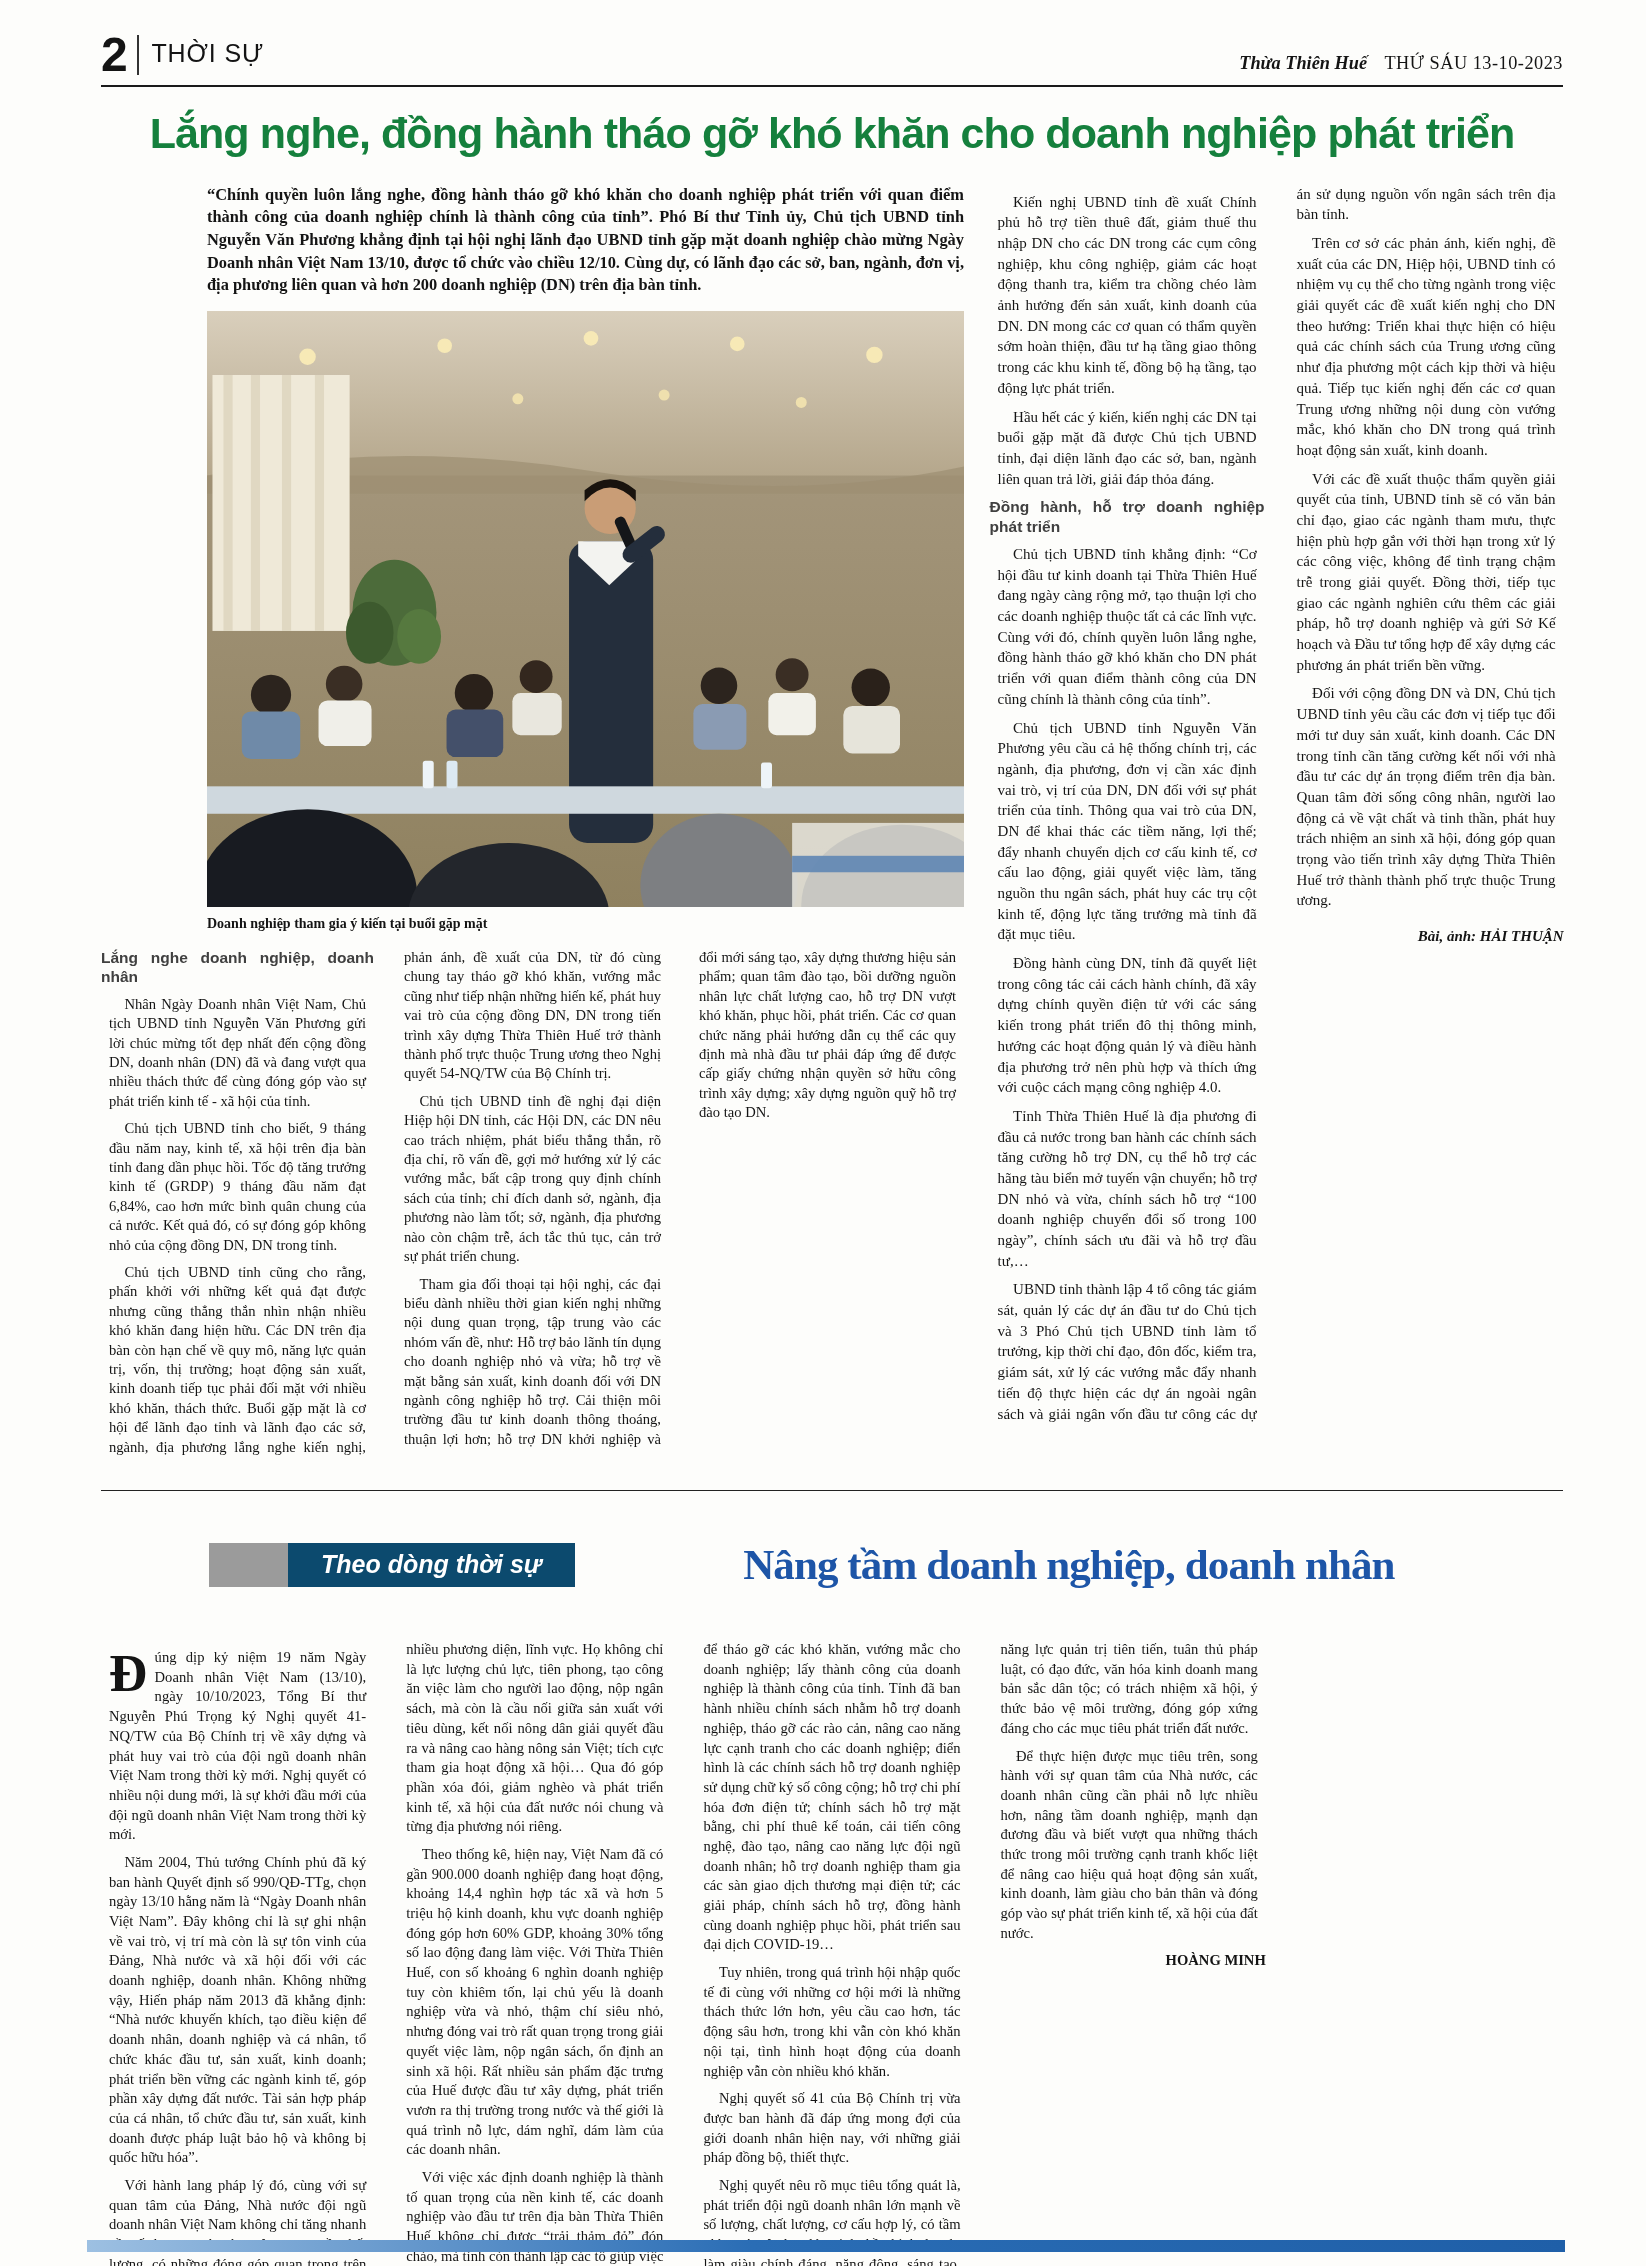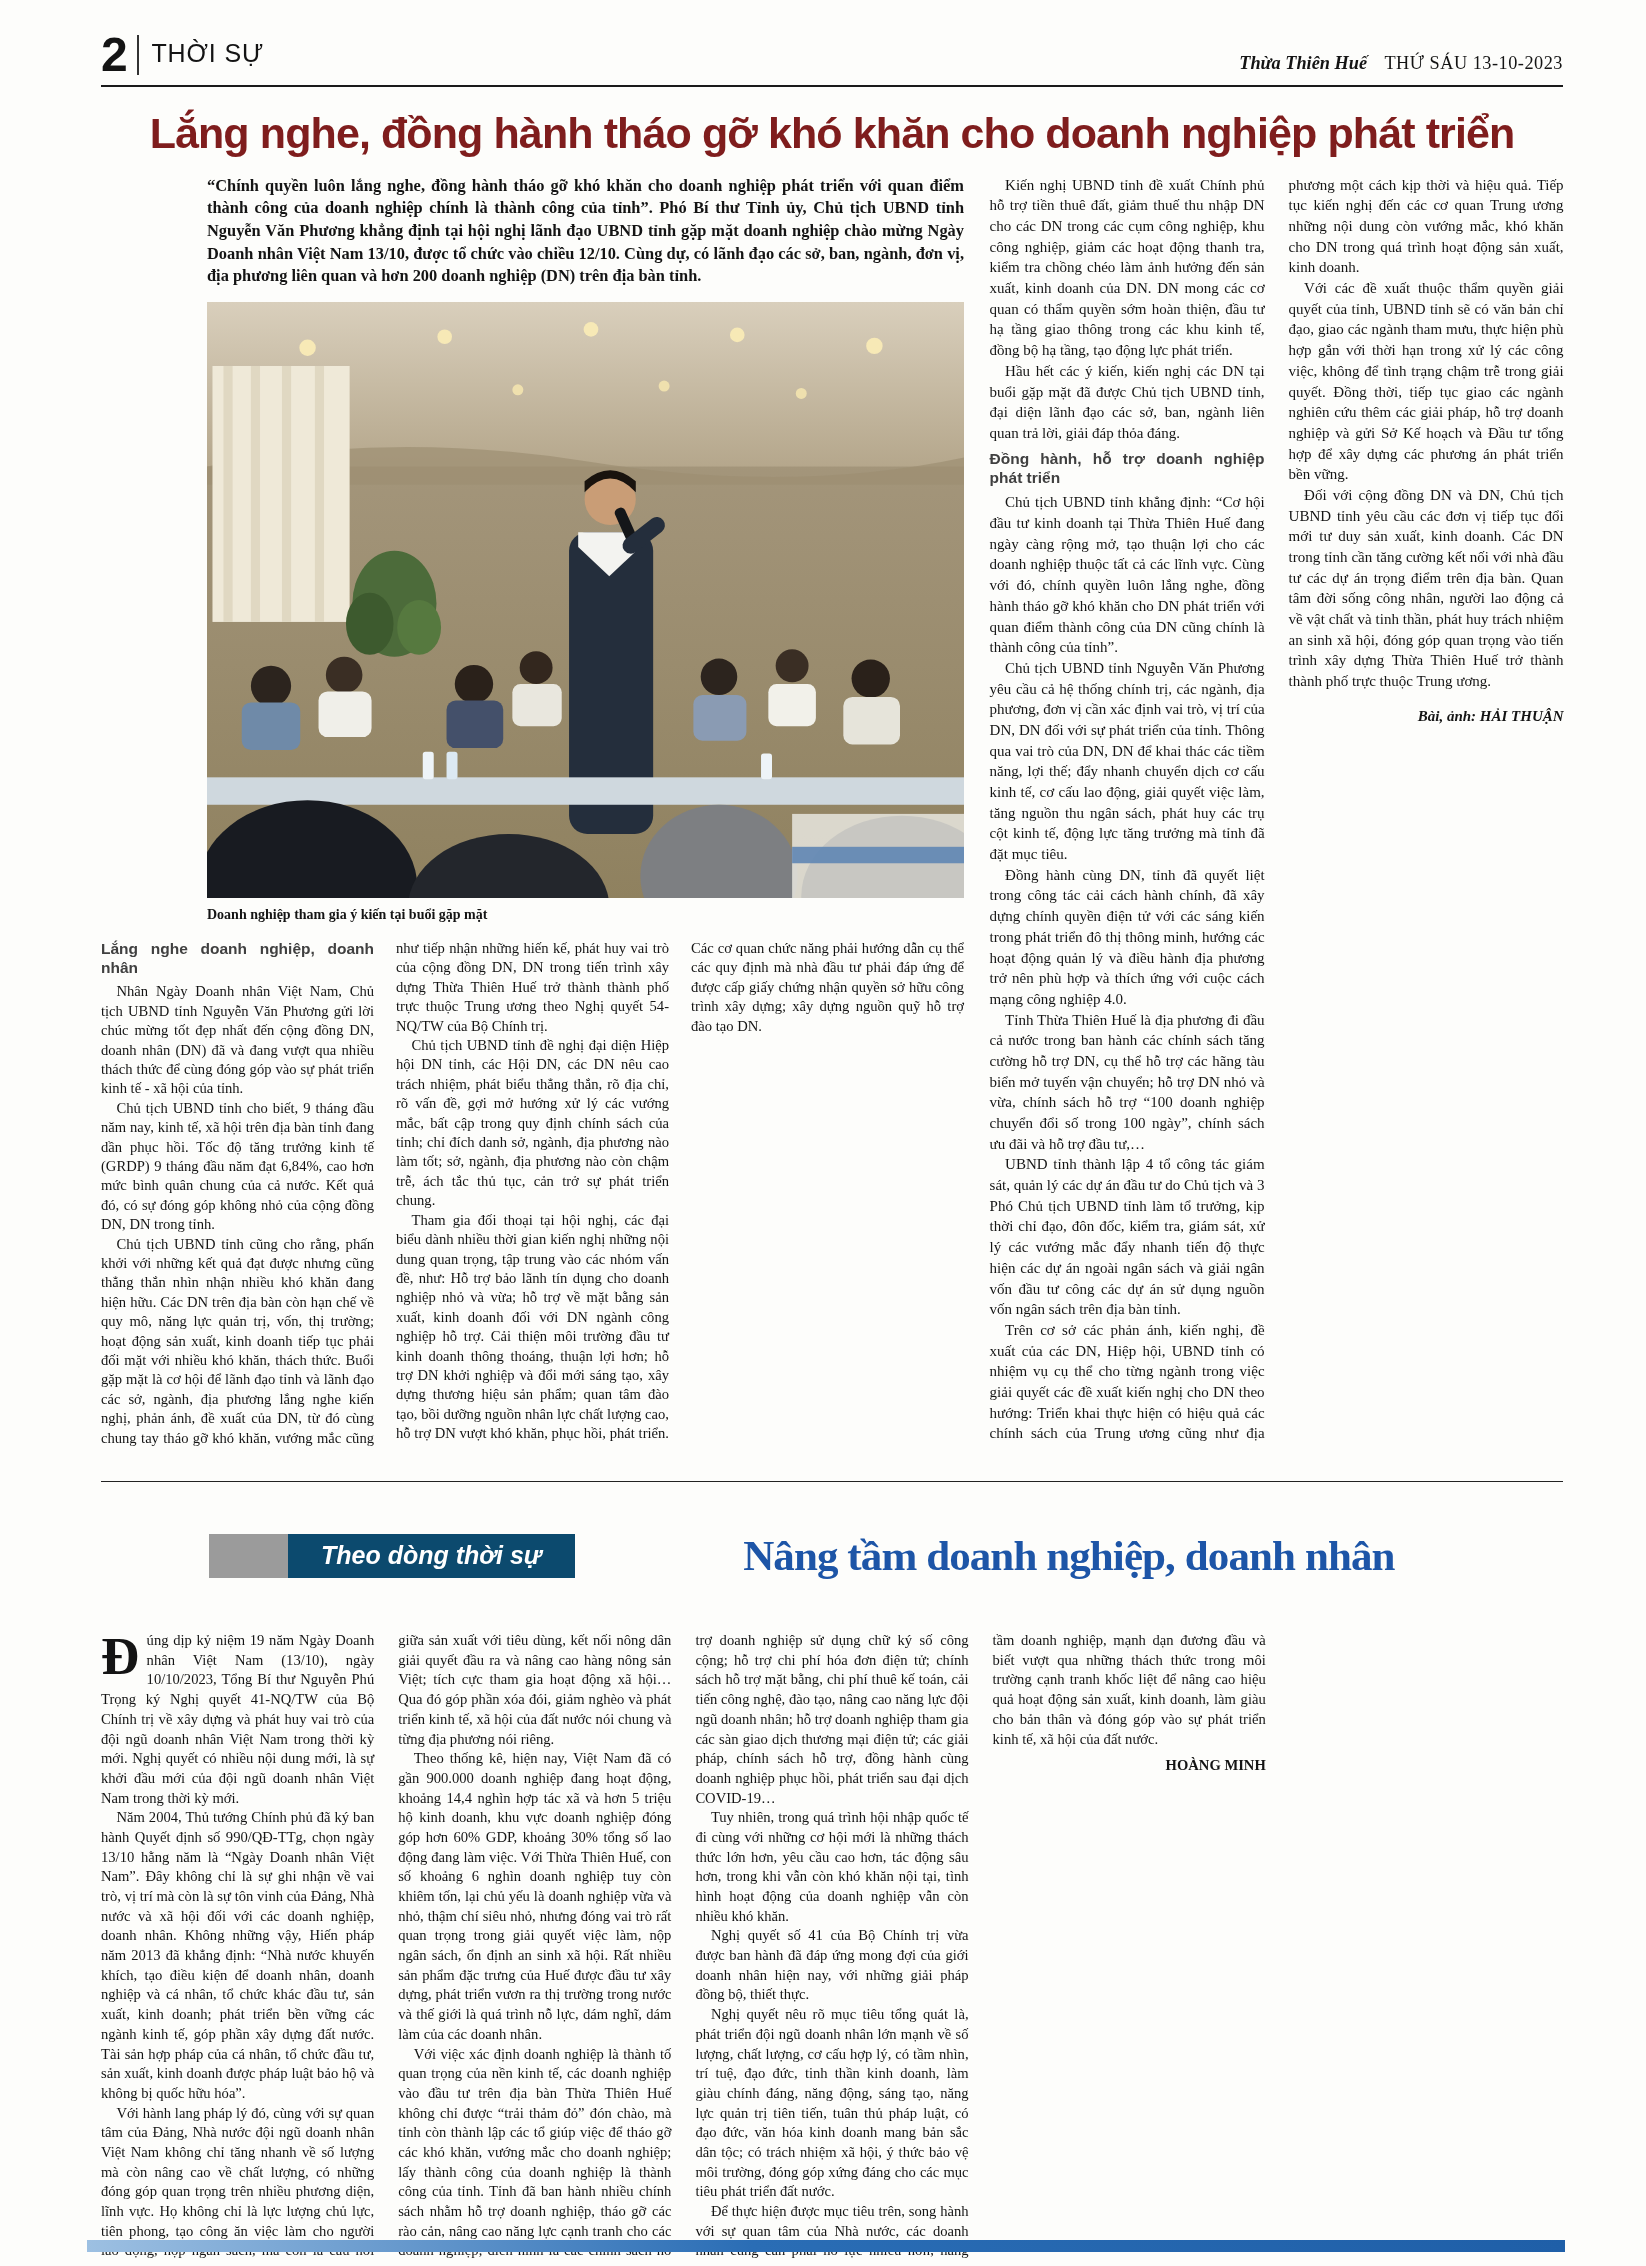--- a/index.html
+++ b/index.html
@@ -19,44 +19,44 @@
   .pg-header-left{display:flex;align-items:center;}
   .pg-number{font-family:"Liberation Sans",sans-serif;font-weight:bold;font-size:48px;line-height:1;}
   .pg-sep{width:1.8px;height:40px;background:#333;margin:0 12.8px 0 9.1px;}
   .pg-section{font-family:"Liberation Sans",sans-serif;font-size:25px;letter-spacing:0.9px;padding-bottom:3.7px;}
   .pg-header-right{font-size:18.3px;padding-bottom:5.5px;}
   .pg-masthead{font-weight:bold;font-style:italic;margin-right:12.8px;}
   .pg-date{letter-spacing:0.5px;}
 
   
   .main-title{
-    color:#7f1d1d;
+    color:#15803d;
     font-family:"Liberation Sans",sans-serif;
     font-weight:bold;font-size:43px;letter-spacing:-0.9px;
-    text-align:center;margin:24px 0 19px;line-height:1.05;
+    text-align:center;margin:24px 0 28px;line-height:1.05;
   }
   .article-grid{display:grid;grid-template-columns:863px 574px;column-gap:25.6px;}
   .lead{
     margin:0 0 14.6px 106px;width:757px;box-sizing:border-box;
     font-weight:bold;font-size:16.4px;line-height:1.38;text-align:justify;
   }
   figure{margin:0 0 0 106px;width:757px;}
   .photo-box{width:757px;height:596px;display:block;background:#b9ab94;}
   figcaption{font-weight:bold;font-size:14px;margin-top:8.2px;}
 
   .cols-3{
     margin-top:16.4px;
     column-count:3;column-gap:22px;column-fill:auto;height:512px;
     font-size:14.6px;line-height:1.33;text-align:justify;
   }
   .right-region{
     column-count:2;column-gap:24px;column-fill:auto;height:1279px;
     font-size:15px;line-height:1.38;text-align:justify;
   }
-  .body-p{margin:0;text-indent:15.5px;}
+  .body-p{margin:8px;text-indent:15.5px;}
   .subhead{
     color:#404040;font-family:"Liberation Sans",sans-serif;
     font-weight:bold;font-size:15.5px;line-height:1.25;
     margin:5.5px 0 4.6px;break-after:avoid;
   }
   .subhead.first{margin-top:0;}
   .byline-main{
     text-align:right;font-weight:bold;font-style:italic;
     margin-top:14.6px;break-inside:avoid;font-size:15px;
   }

